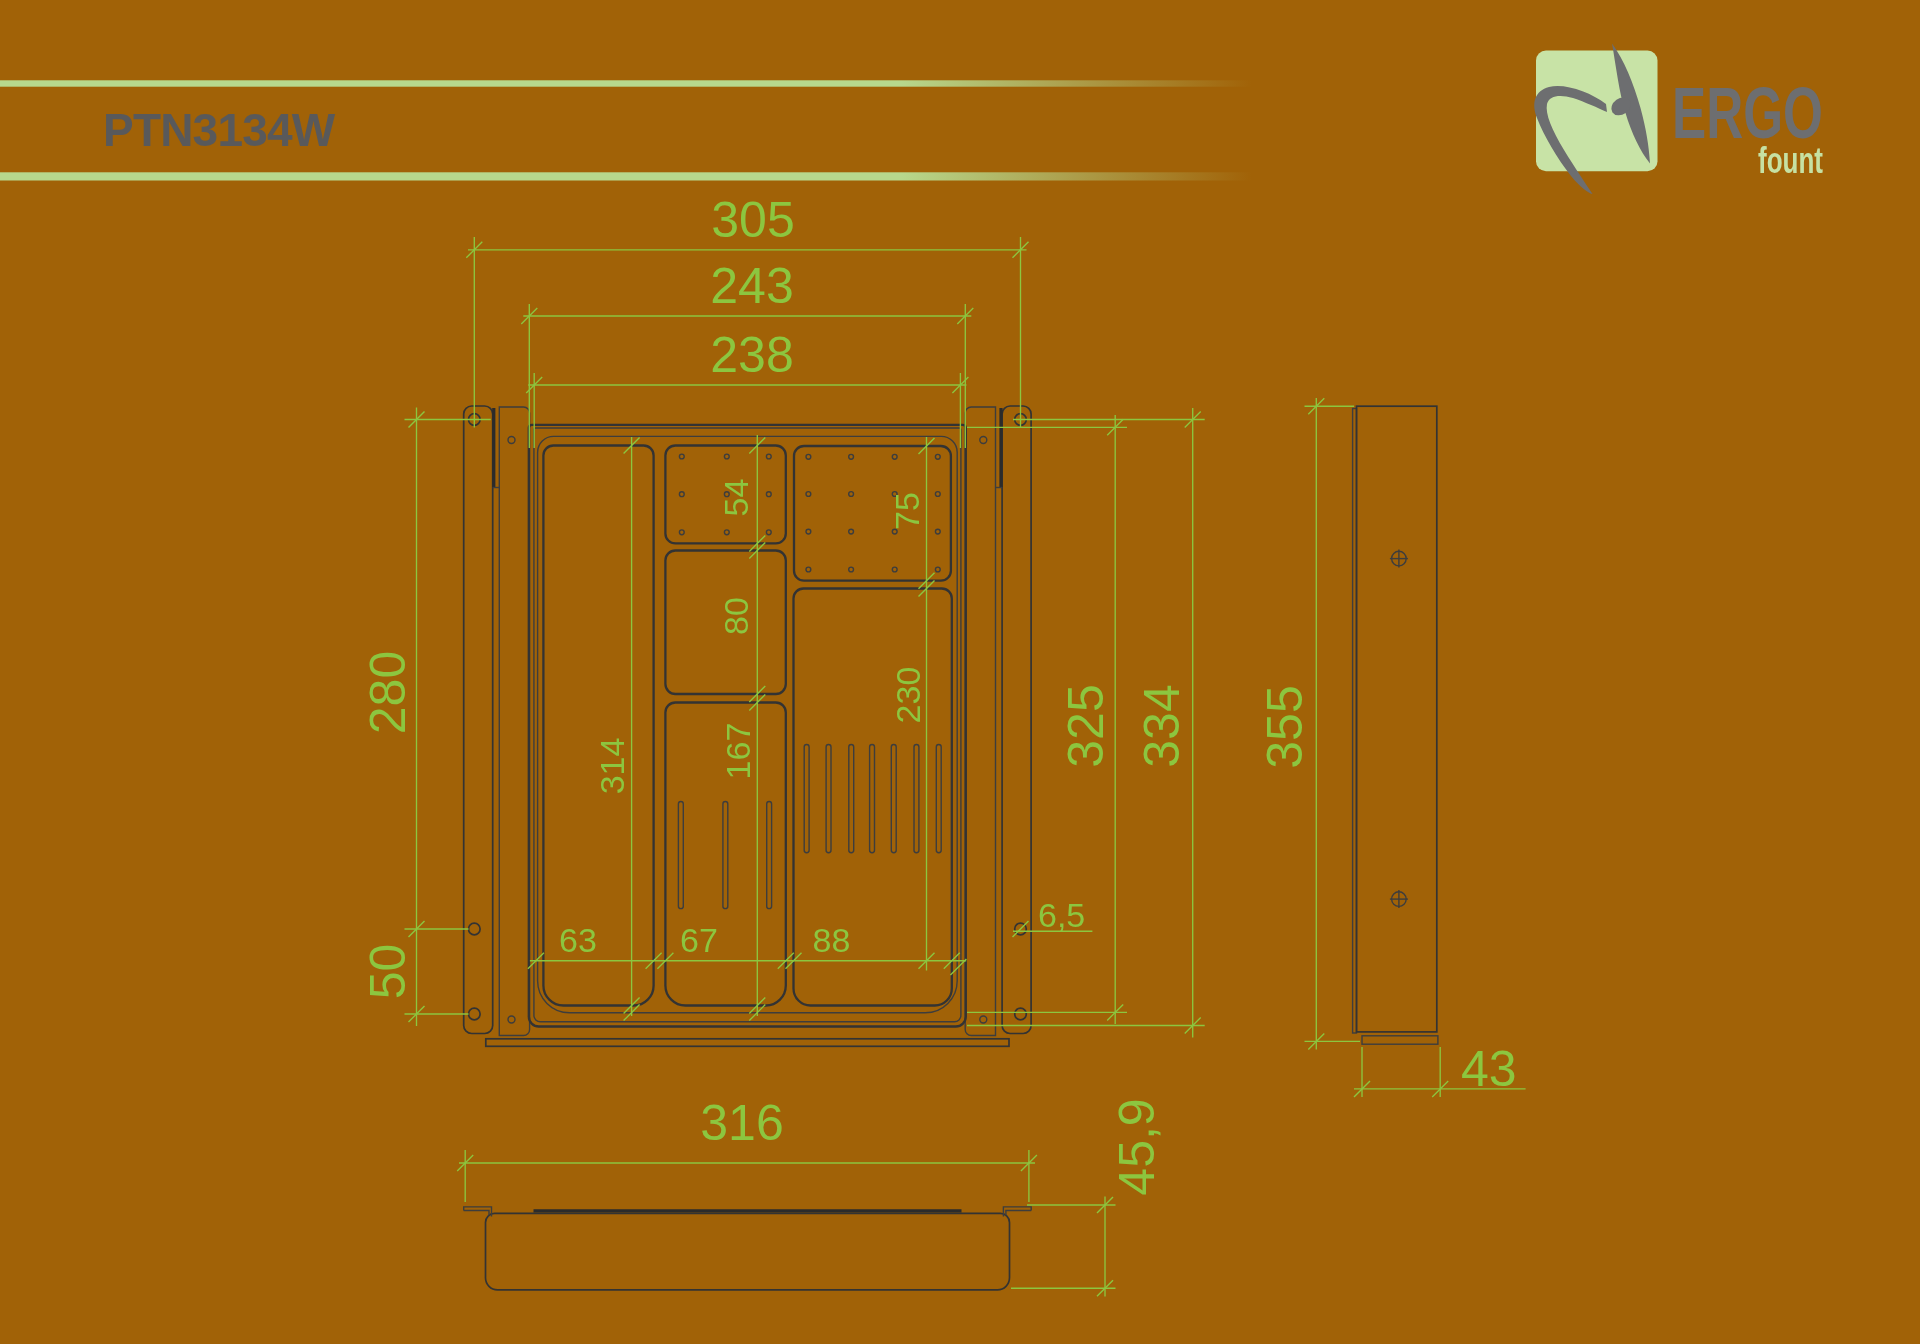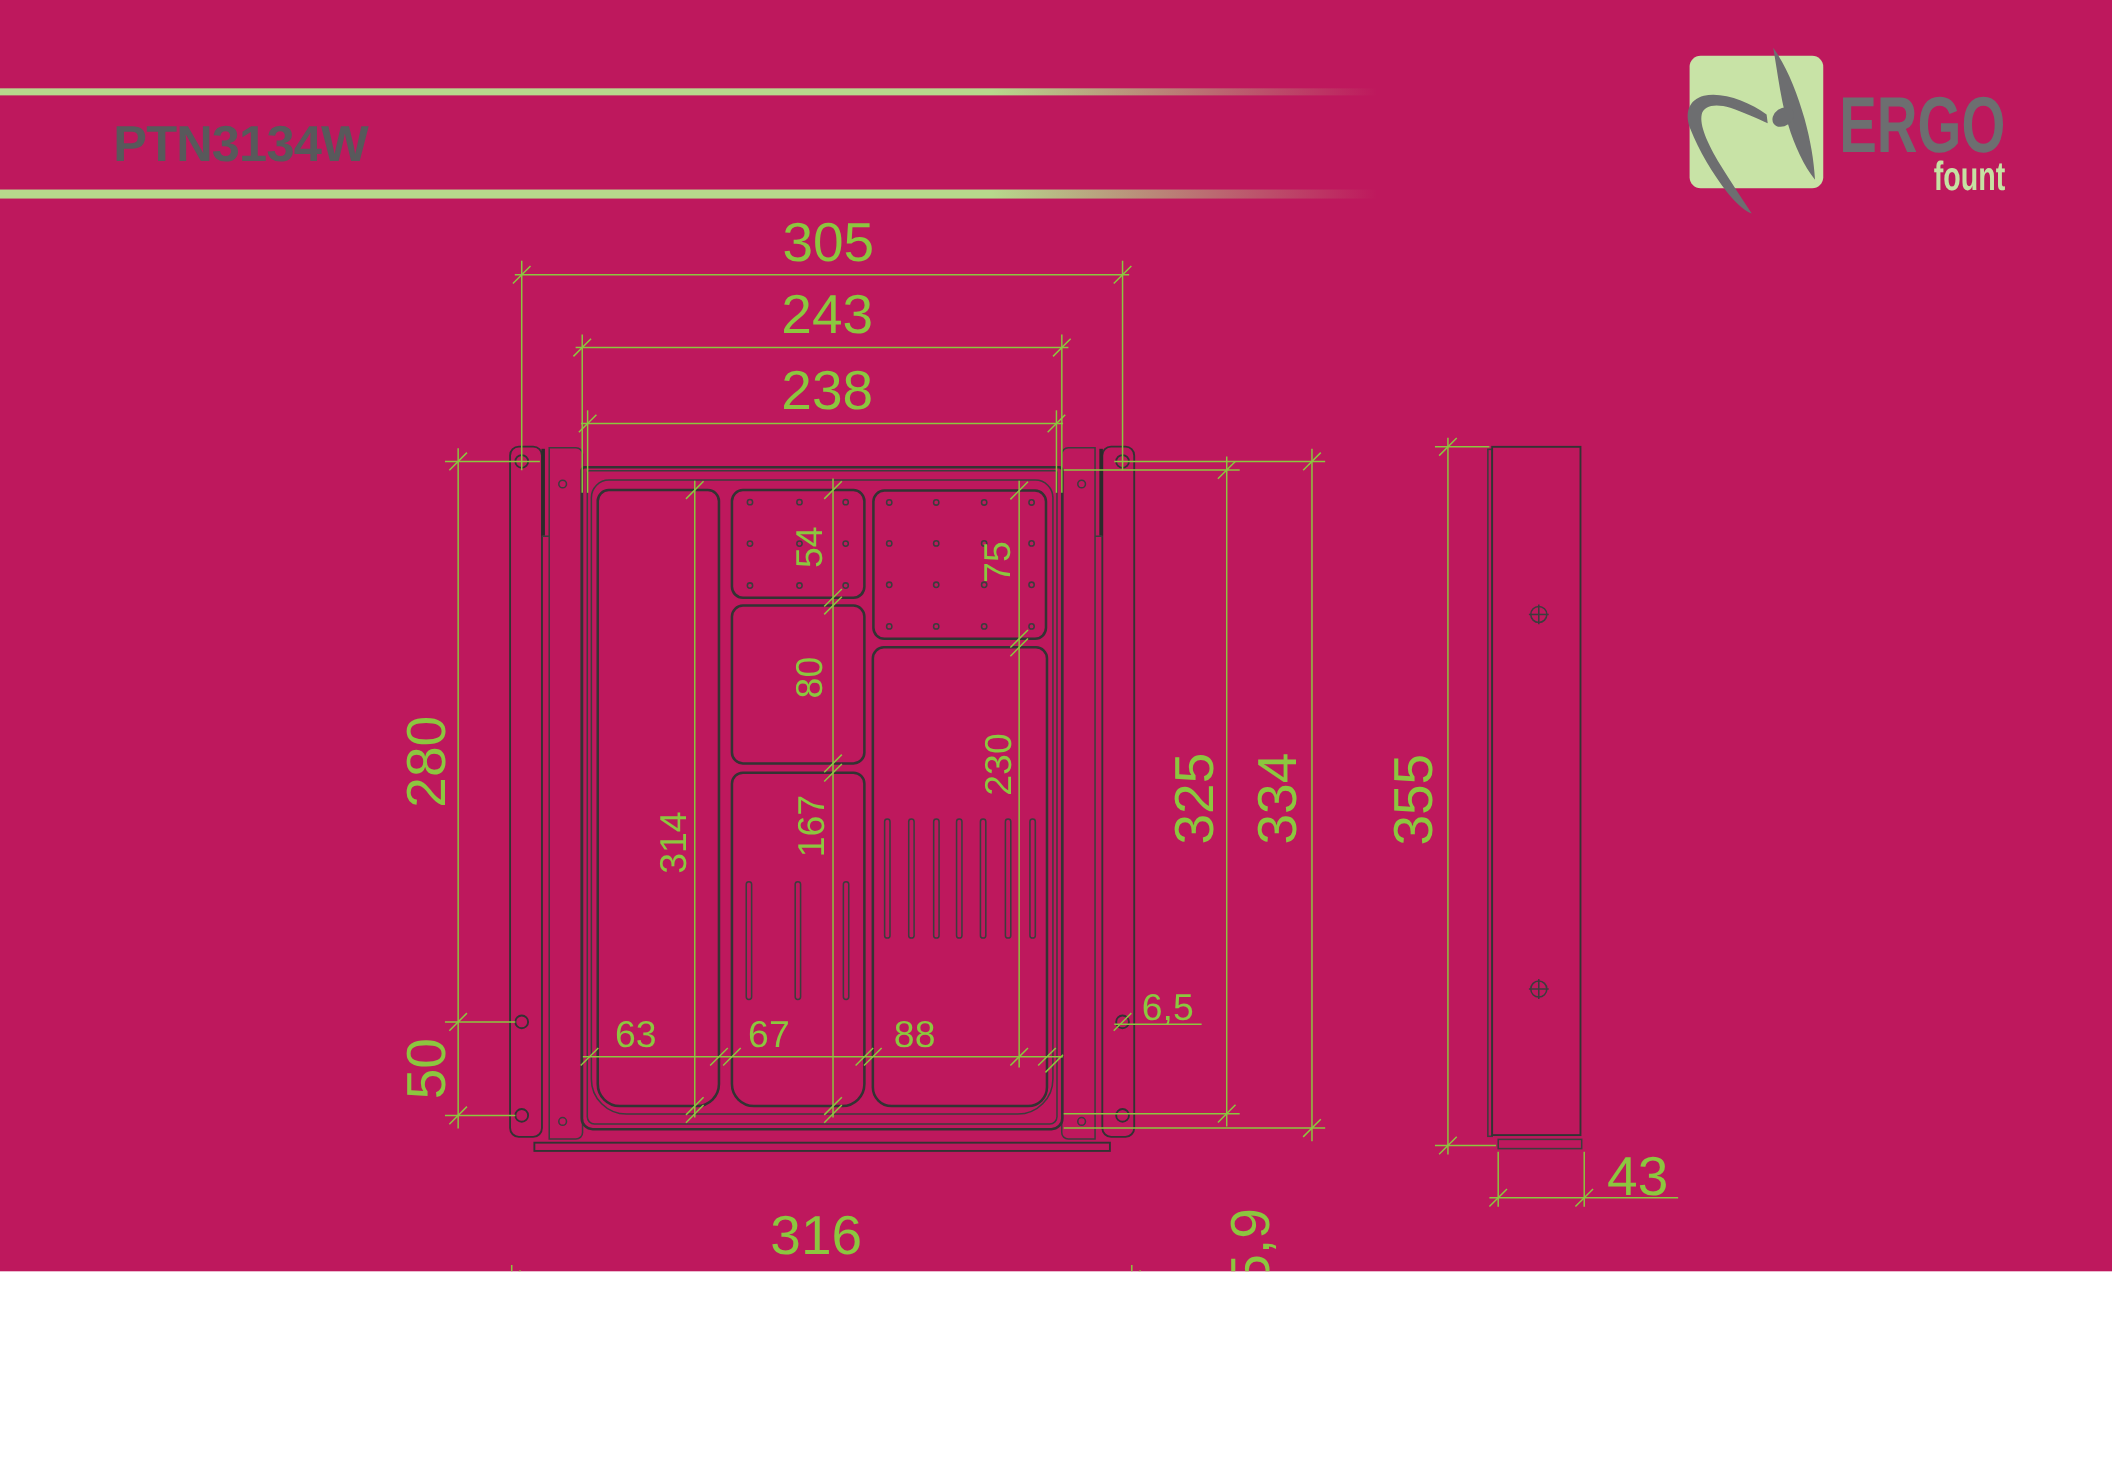--- a/index.html
+++ b/index.html
@@ -1,16 +1,16 @@
 <!DOCTYPE html>
 <html><head>
 <meta charset="utf-8">
 <style>
   html,body{margin:0;padding:0;background:#fff;}
-  .sheet{width:1920px;height:1156px;position:relative;background:#be185d;overflow:hidden;}
+  .sheet{width:1920px;height:1344px;position:relative;background:#a16207;overflow:hidden;}
   svg{display:block;}
   .k2{stroke:#333;stroke-width:2.3;fill:none;}
   .k15{stroke:#333;stroke-width:1.7;fill:none;}
   .k1{stroke:#3d3d3d;stroke-width:1.4;fill:none;}
   .k3{stroke:#2b2b2b;stroke-width:3.2;fill:none;}
   .g{stroke:#8CC63F;stroke-width:1.35;fill:none;}
   .t{fill:#8CC63F;font-family:"Liberation Sans","DejaVu Sans",sans-serif;font-weight:400;}
   .tb{font-size:50px;}
   .ts{font-size:34px;}
   .title{fill:#58595B;font-family:"Liberation Sans","DejaVu Sans",sans-serif;font-weight:700;font-size:46px;letter-spacing:-0.8px;}

